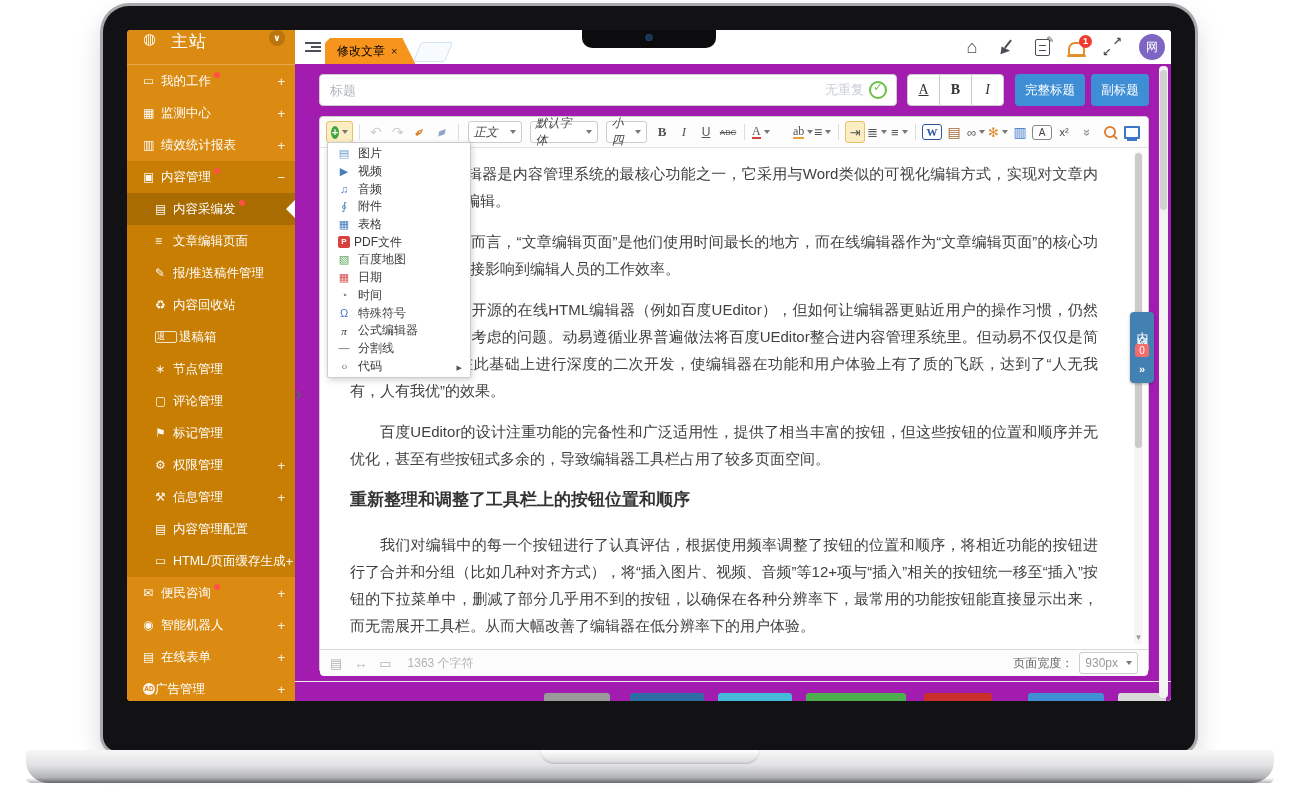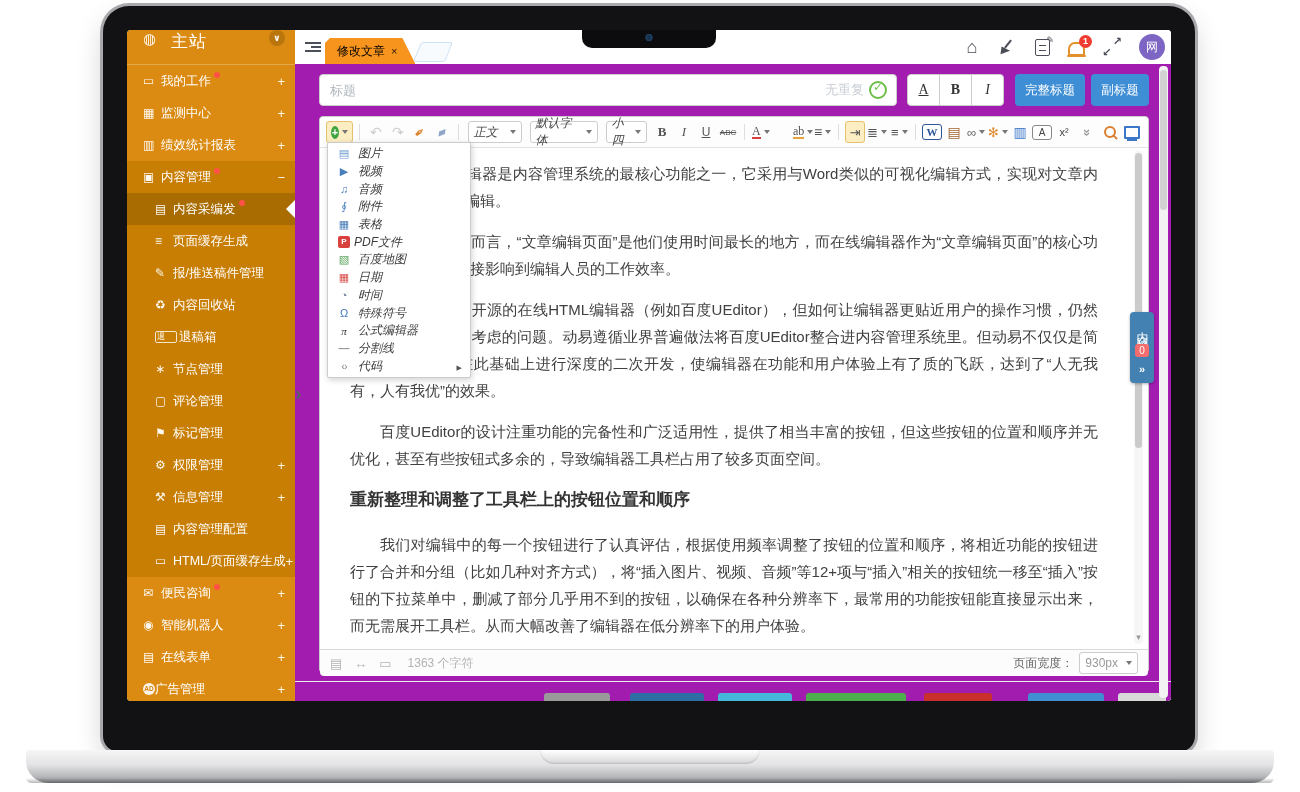--- a/index.html
+++ b/index.html
@@ -163,21 +163,21 @@
   .st-count{margin-left:4px;}
   .st-right{margin-left:auto;display:flex;align-items:center;gap:6px;color:#666;}
   .pw-select{height:20px;border:1px solid #ccc;border-radius:3px;background:#fff;display:flex;align-items:center;
     gap:5px;padding:0 5px;color:#999;cursor:pointer;}
   .pw-select i{font-style:normal;}
   
   .insert-menu{position:absolute;left:32px;top:78px;width:142px;background:#fff;border:1px solid #ccc;border-radius:2px;
     box-shadow:1px 2px 6px rgba(0,0,0,.18);z-index:70;padding:2px 0;}
   .menu-item{height:17.7px;display:flex;align-items:center;padding:0 8px 0 6px;font-size:12px;color:#3a3a3a;cursor:pointer;}
   .mi-icon{width:20px;text-align:center;font-size:11px;margin-right:4px;flex:none;}
-  .mi-label{white-space:nowrap;font-style:italic;}
+  .mi-label{white-space:nowrap;}
   .mi-sub{margin-left:auto;color:#555;}
   .mi-sub::before{content:"▶";font-size:7px;}
   .g-image{color:#6b9bd2;}.g-video{color:#4a7ebb;}.g-audio{color:#4a7ebb;}.g-attachment{color:#4a7ebb;}
   .g-table{color:#4a7ebb;}
   .g-pdf{background:#d9413d;color:#fff;font-size:8px;width:12px;height:12px;line-height:12px;border-radius:2px;
     display:inline-block;margin:0 4px 0 4px;font-weight:bold;}
   .g-map{color:#58a55c;}.g-date{color:#d9534f;}.g-time{color:#7a8aa0;}
   .g-symbol{color:#3f74c4;}.g-formula{color:#333;font-family:"Liberation Serif",serif;font-style:italic;}
   .g-divider{color:#999;font-weight:bold;}.g-code{color:#888;letter-spacing:-1px;}
   
@@ -244,21 +244,21 @@
             </div>
             <div class="side-item active sub">
               <span class="s-icon g-edit-publish">▤</span>
               <span class="s-label">内容采编发</span>
               <span class="s-dot"></span>
               <span class="s-suffix"></span>
               <span class="s-caret"></span>
             </div>
             <div class="side-item sub">
               <span class="s-icon g-page-blocks">≡</span>
-              <span class="s-label">页面缓存生成</span>
+              <span class="s-label">文章编辑页面</span>
 
               <span class="s-suffix"></span>
 
             </div>
             <div class="side-item sub">
               <span class="s-icon g-push-manuscript">✎</span>
               <span class="s-label">报/推送稿件管理</span>
 
               <span class="s-suffix"></span>
 

